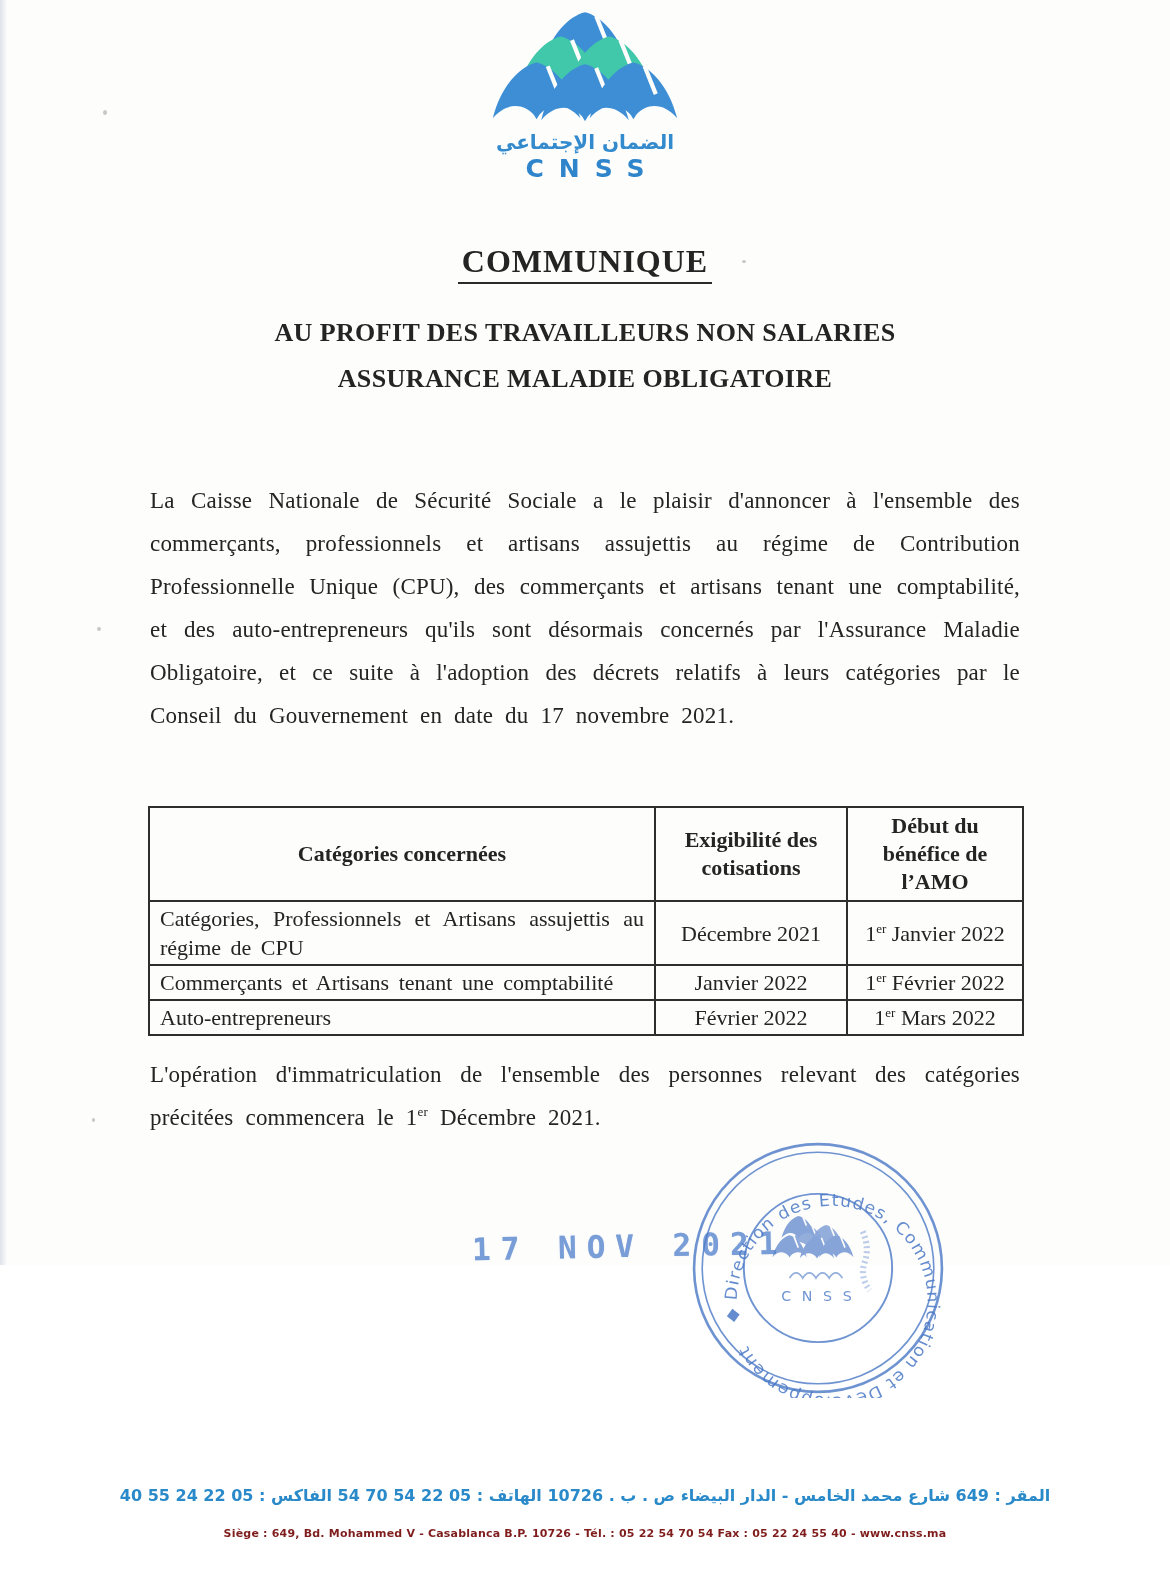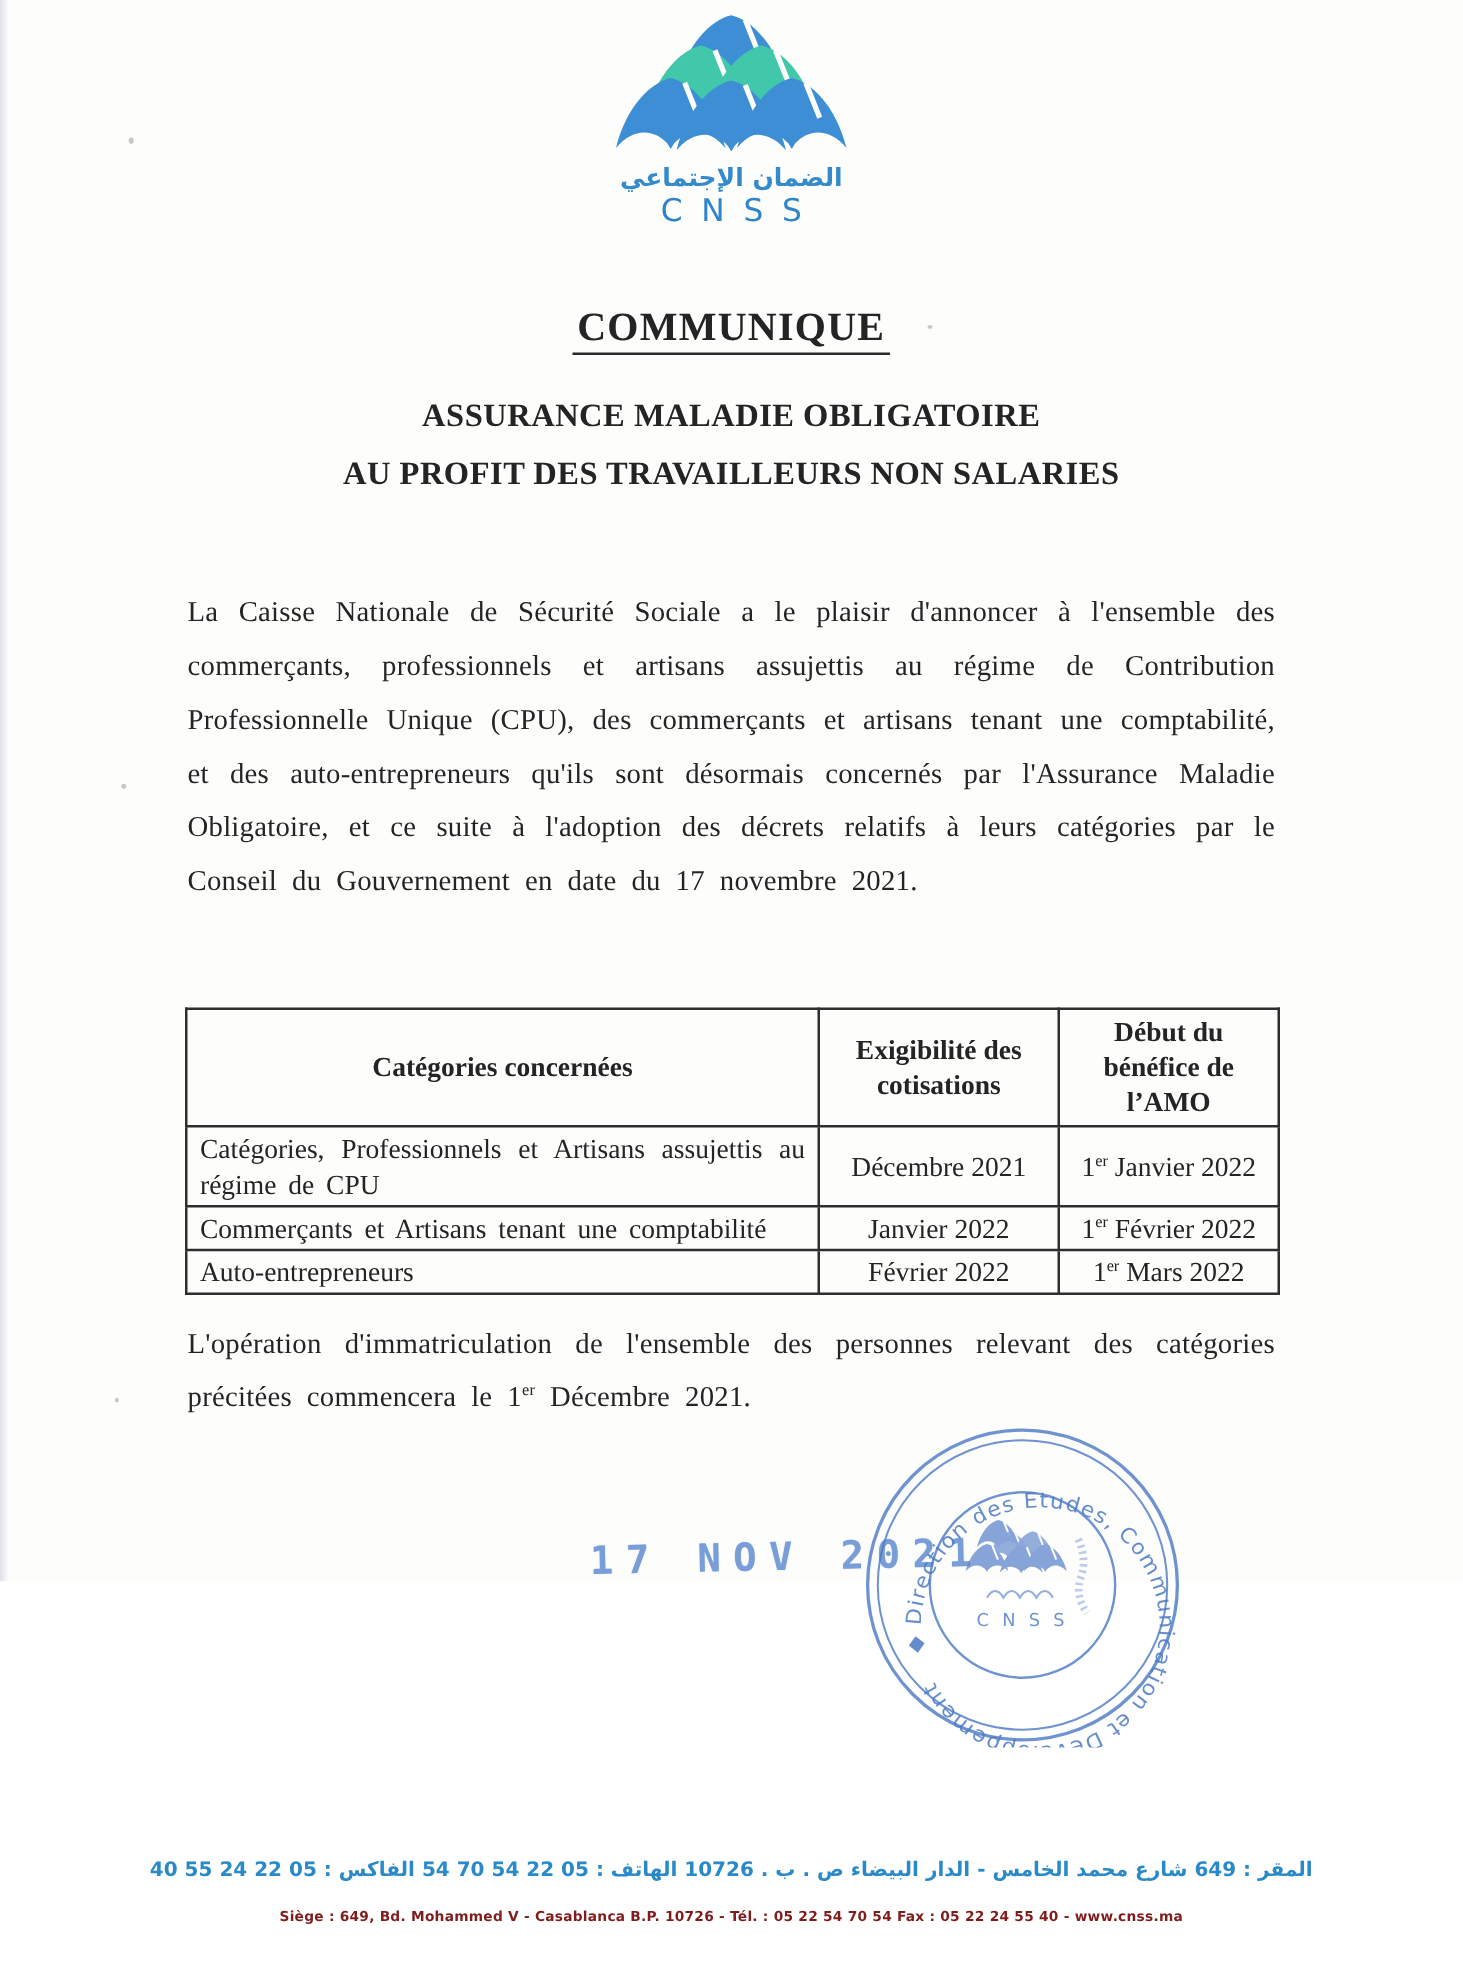--- a/index.html
+++ b/index.html
@@ -21,40 +21,40 @@
   .logo-fins{display:block;margin:0 auto;}
   .logo-arabic{
     margin-top:2px;color:#338acd;font-weight:bold;font-size:20px;
     font-family:"DejaVu Sans", sans-serif;direction:rtl;line-height:24px;
   }
   .logo-tifinagh{
     color:#2f86cd;font-size:16px;font-weight:bold;letter-spacing:2px;
     font-family:"DejaVu Sans", sans-serif;line-height:22px;
   }
   .logo-acronym{
-    color:#2e85cb;font-size:25px;font-weight:normal;letter-spacing:15px;
+    color:#2e85cb;font-size:25px;font-weight:bold;letter-spacing:15px;
     padding-left:15px;font-family:"DejaVu Sans", sans-serif;line-height:30px;
   }
 
   
   .title-row{position:absolute;top:243px;left:0;width:100%;text-align:center;}
   .title-row span{
     font-size:32px;font-weight:bold;letter-spacing:1px;
     border-bottom:2px solid #2a2a2a;padding:0 4px 3px 4px;
   }
   .subtitle{position:absolute;top:310px;left:0;width:100%;text-align:center;
     font-size:26px;font-weight:bold;line-height:46px;letter-spacing:.4px;}
 
   
   .para{
     position:absolute;left:150px;width:870px;
     font-size:23px;line-height:43px;text-align:justify;
     word-spacing:6px;letter-spacing:.2px;
   }
-  .p-intro{top:445px;}
+  .p-intro{top:456px;}
   .p-calendar{top:705px;word-spacing:2px;}
   .p-closing{top:1030px;}
   sup{font-size:13px;line-height:0;}
 
   
   table.cal{
     position:absolute;left:148px;top:806px;width:874px;
     border-collapse:collapse;table-layout:fixed;
     font-size:22px;color:#242424;
   }
@@ -117,22 +117,22 @@
       <use href="#fin" fill="#3e8ed6" transform="translate(104,54)"></use>
     </svg>
     <div class="logo-arabic">الضمان الإجتماعي</div>
     <div class="logo-acronym">CNSS</div>
   </header>
 
   <div class="title-row">
     <span>COMMUNIQUE</span>
   </div>
   <div class="subtitle">
+    <div>AU PROFIT DES TRAVAILLEURS NON SALARIES</div>
     <div>ASSURANCE MALADIE OBLIGATOIRE</div>
-    <div>AU PROFIT DES TRAVAILLEURS NON SALARIES</div>
   </div>
 
   <p class="para p-intro">La Caisse Nationale de Sécurité Sociale a le plaisir d'annoncer à l'ensemble des commerçants, professionnels et artisans assujettis au régime de Contribution Professionnelle Unique (CPU), des commerçants et artisans tenant une comptabilité, et des auto-entrepreneurs qu'ils sont désormais concernés par l'Assurance Maladie Obligatoire, et ce suite à l'adoption des décrets relatifs à leurs catégories par le Conseil du Gouvernement en date du 17 novembre 2021.</p>
 
 
   <table class="cal">
     <colgroup>
         <col class="col-cat">
         <col class="col-mid">
         <col class="col-deb">

